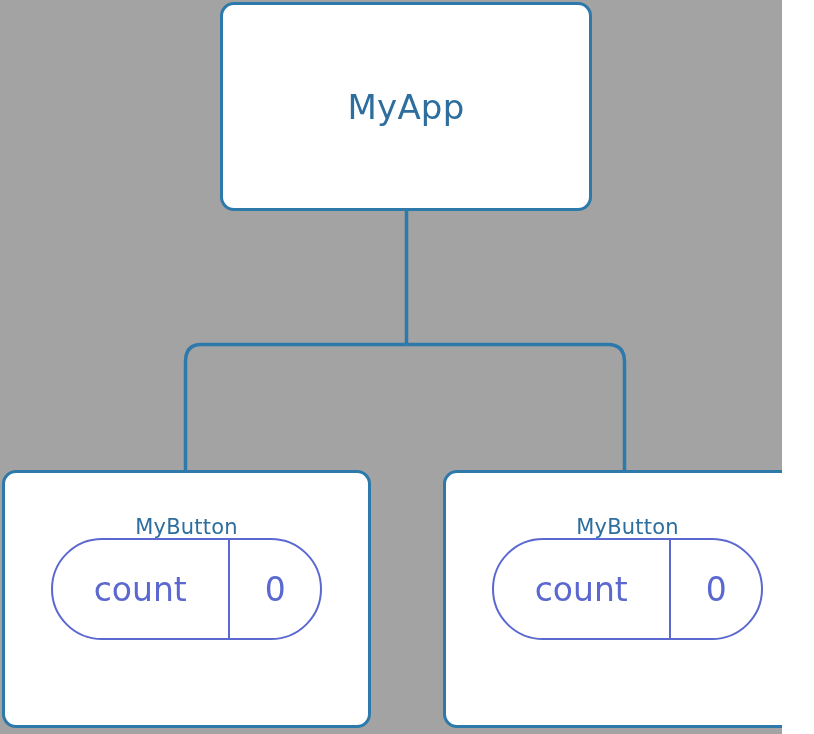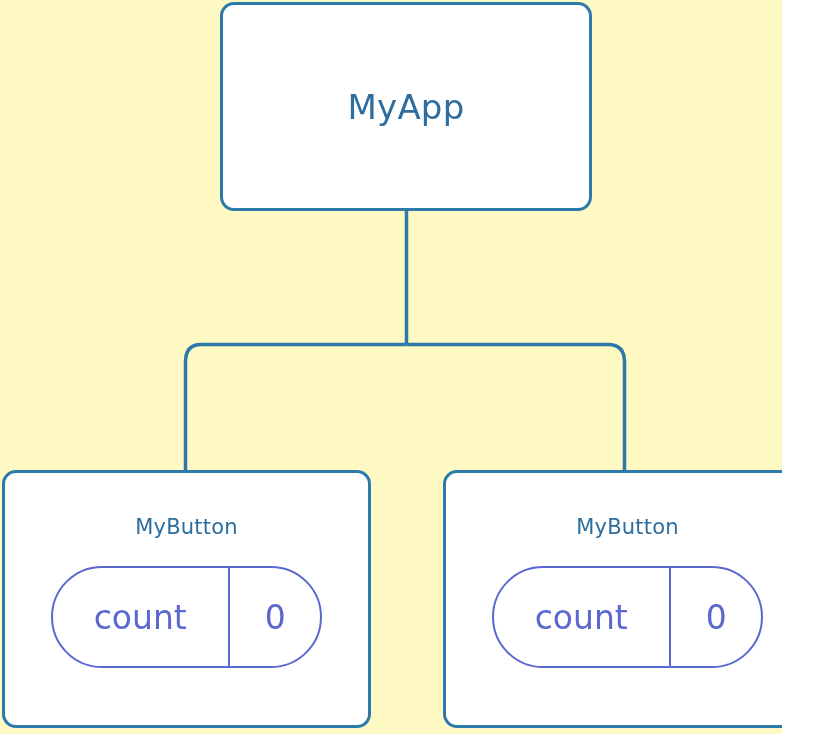--- a/index.html
+++ b/index.html
@@ -9,21 +9,21 @@
   body {
     width: 814px;
     height: 734px;
     overflow: hidden;
     font-family: "DejaVu Sans", "Liberation Sans", sans-serif;
   }
   #canvas {
     position: relative;
     width: 782px;
     height: 734px;
-    background: #fef9c3;
+    background: #a3a3a3;
     overflow: hidden;
     text-align: right;
   }
   .edges {
     position: absolute;
     left: 0;
     top: 0;
     width: 814px;
     height: 734px;
     pointer-events: none;
@@ -66,21 +66,20 @@
     font-weight: 400;
     letter-spacing: 0.2px;
     line-height: 1;
     white-space: nowrap;
   }
   .node-child-left .node-title,
   .node-child-right .node-title {
     font-size: 21px;
   }
   .state-pill {
-    margin-top: 28px;
     height: 102px;
     box-sizing: border-box;
     border: 2.5px solid #5b68d0;
     border-radius: 51px;
     display: flex;
     align-items: stretch;
     overflow: hidden;
     background: #ffffff;
   }
   .pill-key {

